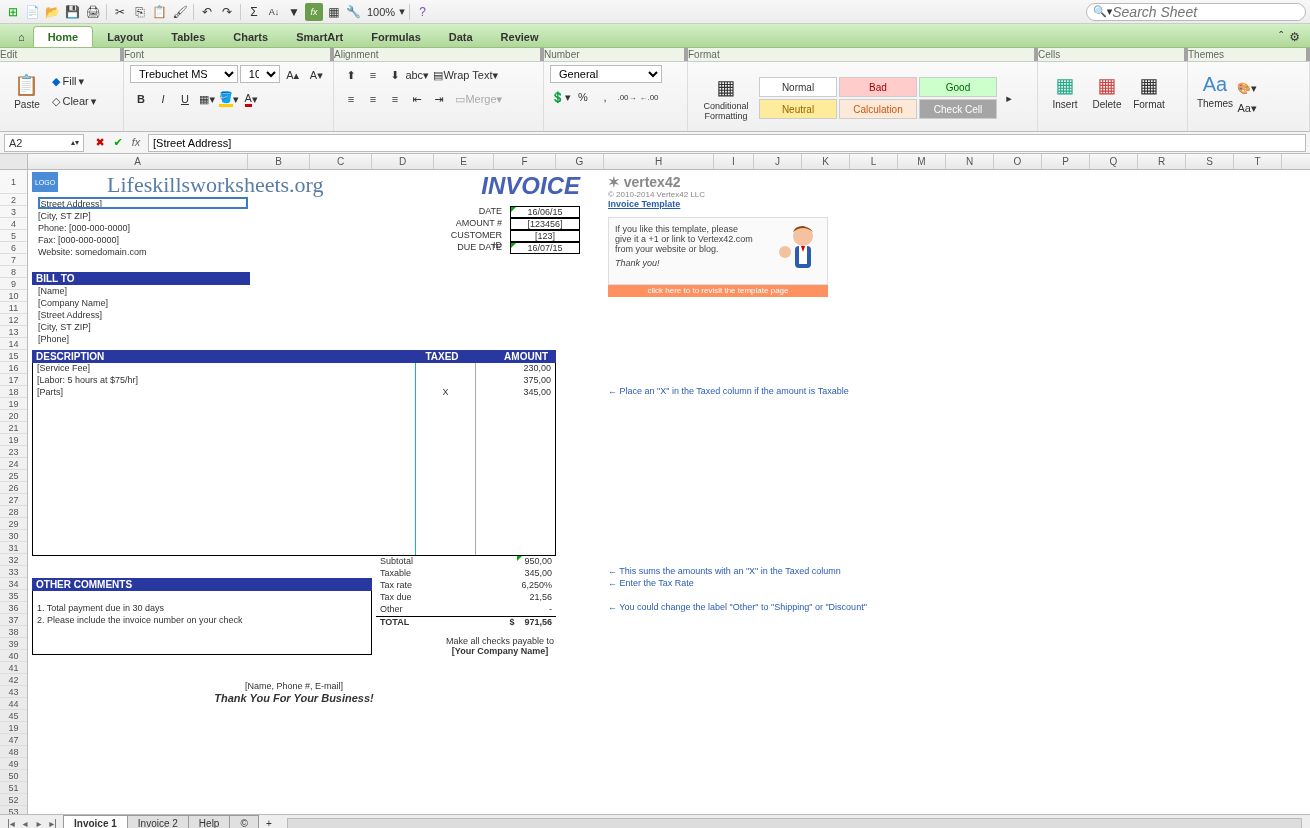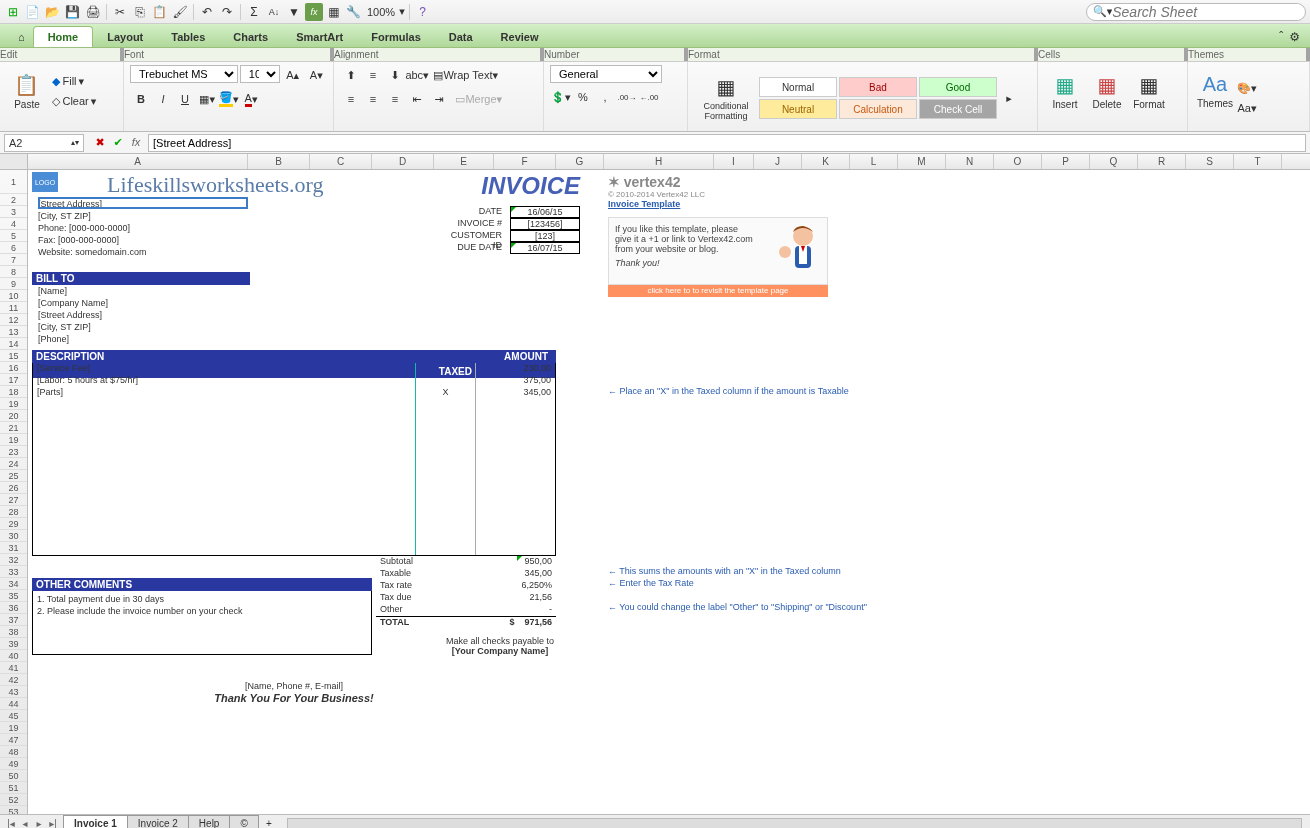--- a/index.html
+++ b/index.html
@@ -64,37 +64,37 @@
 .meta-label { width: 70px; text-align: right; padding-right: 8px; }
 .meta-val { width: 70px; border: 1px solid #000; text-align: center; background: #fff; position: relative; }
 .green-tri { position: absolute; left: 0; top: 0; width: 0; height: 0; border-left: 5px solid #0a0; border-bottom: 5px solid transparent; }
 
 .section-hdr { background: #2838a0; color: #fff; font-weight: bold; font-size: 10px; padding: 1px 4px; }
 .billto { position: absolute; left: 2px; top: 102px; width: 218px; }
 .billto-body { font-size: 9px; line-height: 12px; padding-left: 6px; }
 
 .desc-hdr { position: absolute; left: 2px; top: 180px; width: 524px; display: flex; }
 .desc-hdr .d1 { flex: 1; }
-.desc-hdr .d2 { width: 60px; text-align: right; margin-top: 15px; }
+.desc-hdr .d2 { width: 60px; text-align: center; }
 .desc-hdr .d3 { width: 80px; text-align: right; padding-right: 4px; }
 .desc-body { position: absolute; left: 2px; top: 193px; width: 524px; font-size: 9px; }
 .desc-row { display: flex; height: 12px; border-left: 1px solid #000; }
 .desc-row .c1 { flex: 1; padding-left: 4px; border-right: 1px solid #14b8a6; }
 .desc-row .c2 { width: 60px; text-align: center; border-right: 1px solid #aaa; }
 .desc-row .c3 { width: 80px; text-align: right; padding-right: 4px; border-right: 1px solid #000; }
 
 .totals { position: absolute; right: 34px; top: 386px; width: 180px; font-size: 9px; }
 .totals-row { display: flex; height: 12px; }
 .totals-row .tl { flex: 1; text-align: left; padding-left: 4px; }
 .totals-row .tv { width: 80px; text-align: right; padding-right: 4px; }
 .totals-row.bold { font-weight: bold; border-top: 1px solid #000; }
 .green-tri2 { display: inline-block; width: 0; height: 0; border-left: 5px solid #0a0; border-bottom: 5px solid transparent; vertical-align: top; margin-right: 2px; }
 
 .comments { position: absolute; left: 2px; top: 408px; width: 340px; }
-.comments-body { font-size: 9px; line-height: 12px; padding: 2px 4px; border: 1px solid #000; border-top: none; height: 64px; }
+.comments-body { font-size: 9px; line-height: 12px; padding: 11px 4px; border: 1px solid #000; border-top: none; height: 64px; }
 
 .footer-text { position: absolute; left: 2px; top: 466px; width: 524px; text-align: center; font-size: 9px; line-height: 12px; }
 .footer-text .ty { font-weight: bold; font-style: italic; font-size: 11px; }
 
 .side-panel { position: absolute; left: 580px; top: 4px; width: 220px; font-size: 9px; color: #444; }
 .vertex-logo { font-size: 14px; color: #888; font-weight: bold; }
 .side-panel a { color: #2a5db0; text-decoration: underline; font-weight: bold; }
 .tip-box { margin-top: 8px; border: 1px solid #ddd; padding: 6px; position: relative; height: 68px; background: #fafafa; }
 .avatar { position: absolute; right: 4px; top: 4px; width: 48px; height: 56px; }
 .click-bar { background: #ff9060; color: #fff; text-align: center; font-size: 8px; padding: 2px; margin-top: -1px; }
@@ -393,21 +393,21 @@
         <div>Fax: [000-000-0000]</div>
         <div>Website: somedomain.com</div>
       </div>
 
       <div class="meta-block" id="metablk">
           <div class="meta-row">
             <div class="meta-label">DATE</div>
             <div class="meta-val"><span class="green-tri"></span>16/06/15</div>
           </div>
           <div class="meta-row">
-            <div class="meta-label">INVOICE #</div>
+            <div class="meta-label">AMOUNT #</div>
             <div class="meta-val">[123456]</div>
           </div>
           <div class="meta-row">
             <div class="meta-label">CUSTOMER ID</div>
             <div class="meta-val">[123]</div>
           </div>
           <div class="meta-row">
             <div class="meta-label">DUE DATE</div>
             <div class="meta-val"><span class="green-tri"></span>16/07/15</div>
           </div>

